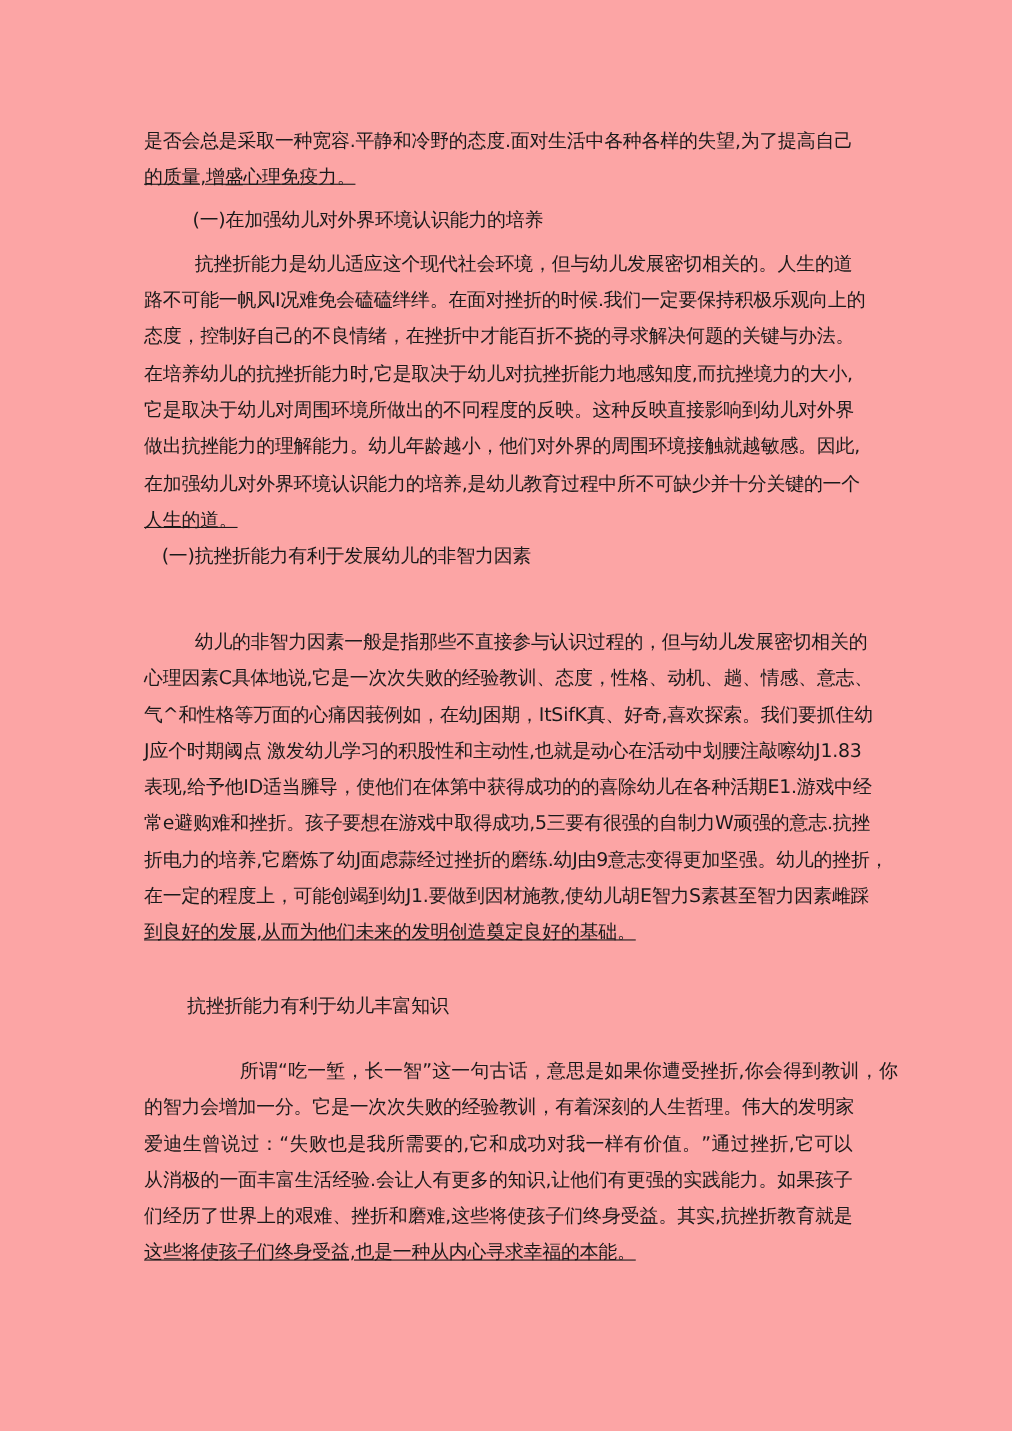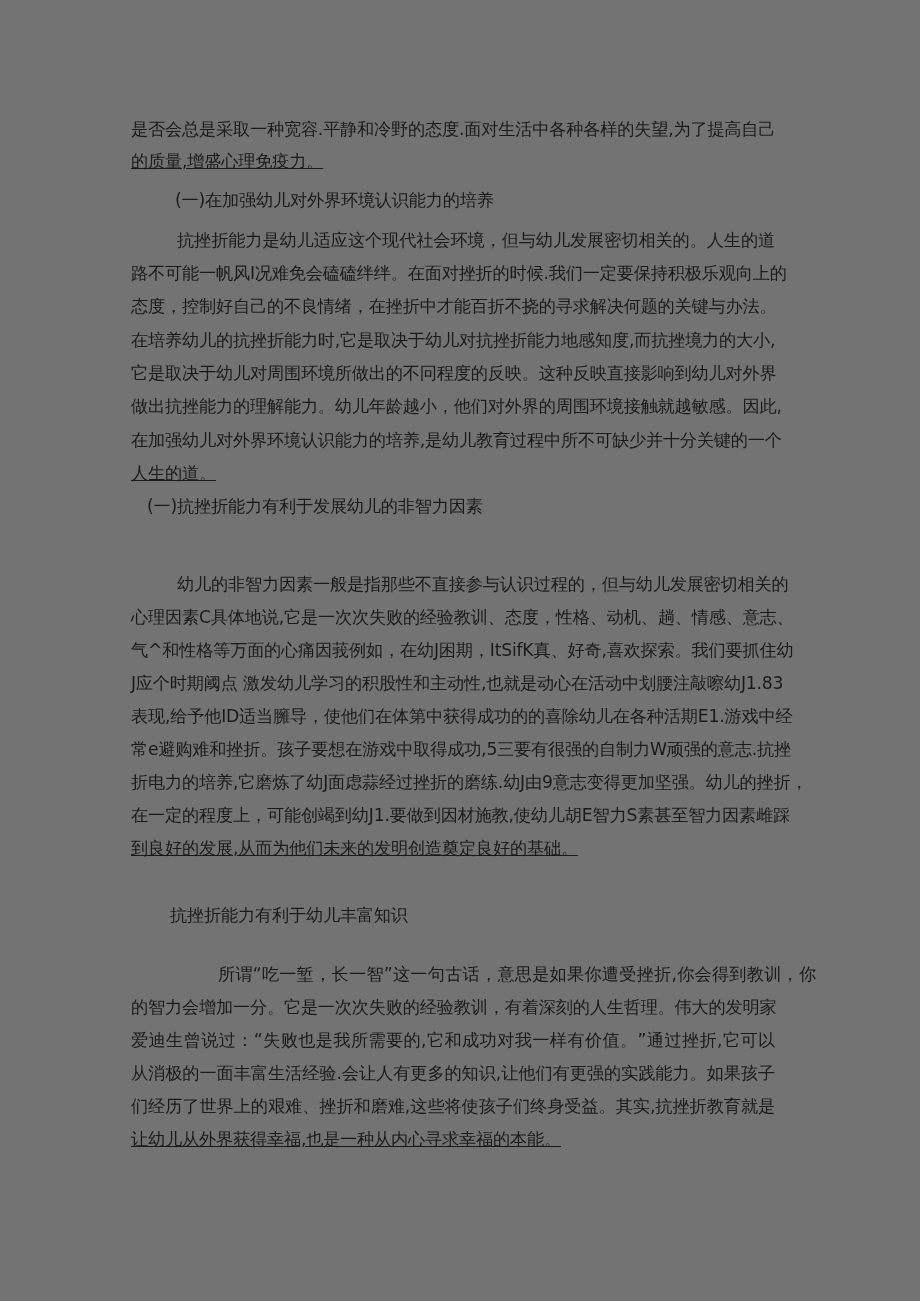--- a/index.html
+++ b/index.html
@@ -1,19 +1,19 @@
 <!DOCTYPE html>
 <html><head>
 <meta charset="utf-8">
 <style>
   html, body { margin: 0; padding: 0; background: #ffffff; }
   body { width: 920px; height: 1301px; position: relative; overflow: hidden; }
   .page {
     position: absolute; left: 0; top: 0; width: 920px; height: 1301px;
-    background: #737373; color: #1a1a1a;
+    background: #fca5a5; color: #1a1a1a;
     font-family: "DejaVu Sans", "Liberation Sans", sans-serif;
   }
   .line {
     position: absolute; left: 131px; width: 645px;
     font-size: 17.2px; line-height: 22px; height: 22px;
     white-space: nowrap; overflow: visible; letter-spacing: -0.2px;
     text-align: justify; text-align-last: justify;
   }
   .line.last { text-align-last: left; text-decoration: underline; }
   .line.heading { text-align-last: left; }
@@ -55,15 +55,15 @@
     </div>
     <div>
       <div class="line heading" style="left: 170px; top: 904px; width: 605px;">抗挫折能力有利于幼儿丰富知识</div>
     </div>
     <div>
       <div class="line" style="left: 170px; top: 963px; width: 598px; margin-left: 48px;">所谓“吃一堑，长一智”这一句古话，意思是如果你遭受挫折,你会得到教训，你</div>
       <div class="line" style="left: 131px; top: 996px; width: 644px;">的智力会增加一分。它是一次次失败的经验教训，有着深刻的人生哲理。伟大的发明家</div>
       <div class="line" style="left: 131px; top: 1029px; width: 644px;">爱迪生曾说过：“失败也是我所需要的,它和成功对我一样有价值。”通过挫折,它可以</div>
       <div class="line" style="left: 131px; top: 1062px; width: 644px;">从消极的一面丰富生活经验.会让人有更多的知识,让他们有更强的实践能力。如果孩子</div>
       <div class="line" style="left: 131px; top: 1095px; width: 644px;">们经历了世界上的艰难、挫折和磨难,这些将使孩子们终身受益。其实,抗挫折教育就是</div>
-      <div class="line last" style="left: 131px; top: 1128px; width: 644px;">让幼儿从外界获得幸福,也是一种从内心寻求幸福的本能。</div>
+      <div class="line last" style="left: 131px; top: 1128px; width: 644px;">这些将使孩子们终身受益,也是一种从内心寻求幸福的本能。</div>
     </div>
   </div>
 
 </body></html>

